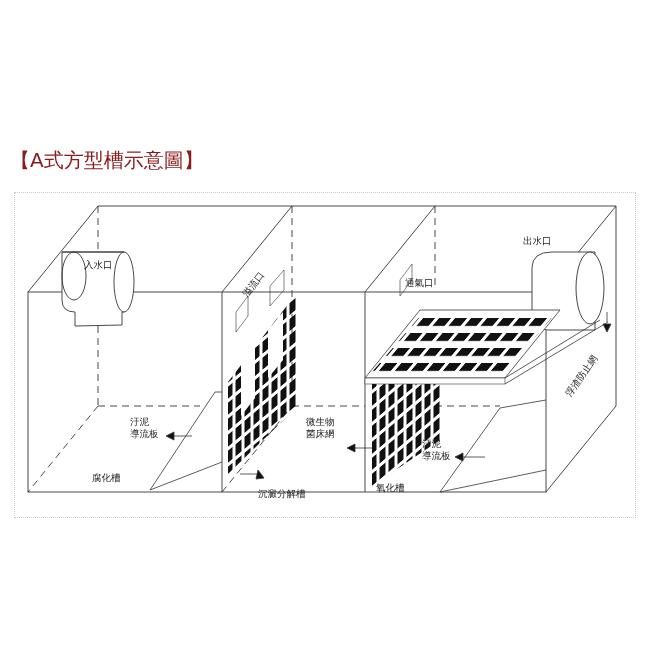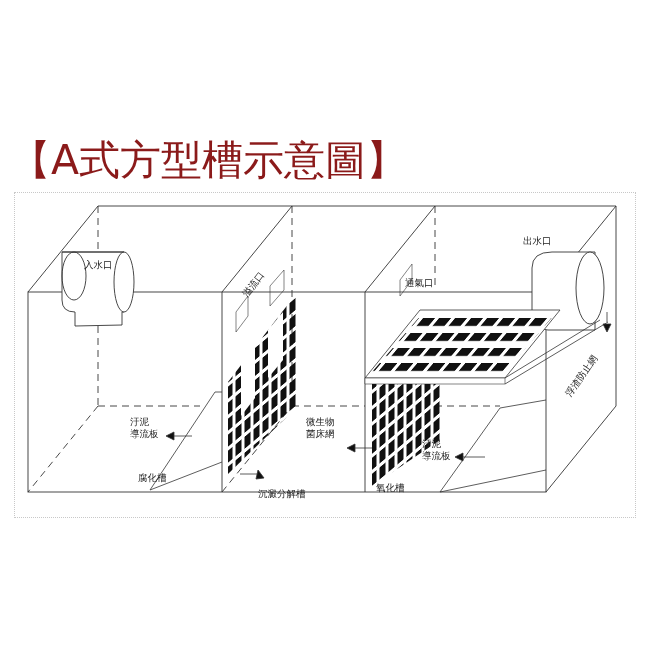--- a/index.html
+++ b/index.html
@@ -1,18 +1,18 @@
 <!DOCTYPE html>
 <html><head>
 <meta charset="utf-8">
 <style>
   html, body { margin: 0; padding: 0; background: #ffffff; }
   body { width: 650px; height: 650px; position: relative; overflow: hidden;
          font-family: "DejaVu Sans", "Liberation Sans", sans-serif; }
-  .title { position: absolute; left: 10px; top: 140px; font-size: 41px; line-height: 40px;
+  .title { position: absolute; left: 10px; top: 140px; font-size: 20px; line-height: 40px;
            color: #8b1a1a; letter-spacing: 0px; white-space: nowrap;
            font-family: "DejaVu Sans", sans-serif; }
   .frame { position: absolute; left: 14px; top: 192px; width: 622px; height: 326px;
            border: 1px dotted #c8c8c8; box-sizing: border-box; }
   svg.diagram { position: absolute; left: 0; top: 0; }
   .lbl { position: absolute; font-size: 9.5px; line-height: 12px; color: #222; white-space: nowrap;
          font-family: "DejaVu Sans", sans-serif; }
   .lbl.two { }
   .rot { transform-origin: 0 0; }
 </style>
@@ -131,15 +131,15 @@
 </div>
 <div class="lbl two" style="left:306px; top:416px;">
   <div>微生物</div>
   <div>菌床網</div>
 </div>
 <div class="lbl two" style="left:422px; top:438px;">
   <div>汙泥</div>
   <div>導流板</div>
 </div>
 
-<div class="lbl" style="left:92px; top:472px;margin-left:46px;">腐化槽</div>
+<div class="lbl" style="left:92px; top:472px;">腐化槽</div>
 <div class="lbl" style="left:258px; top:488px;">沉澱分解槽</div>
 <div class="lbl" style="left:376px; top:482px;">氧化槽</div>
 
 </body></html>

